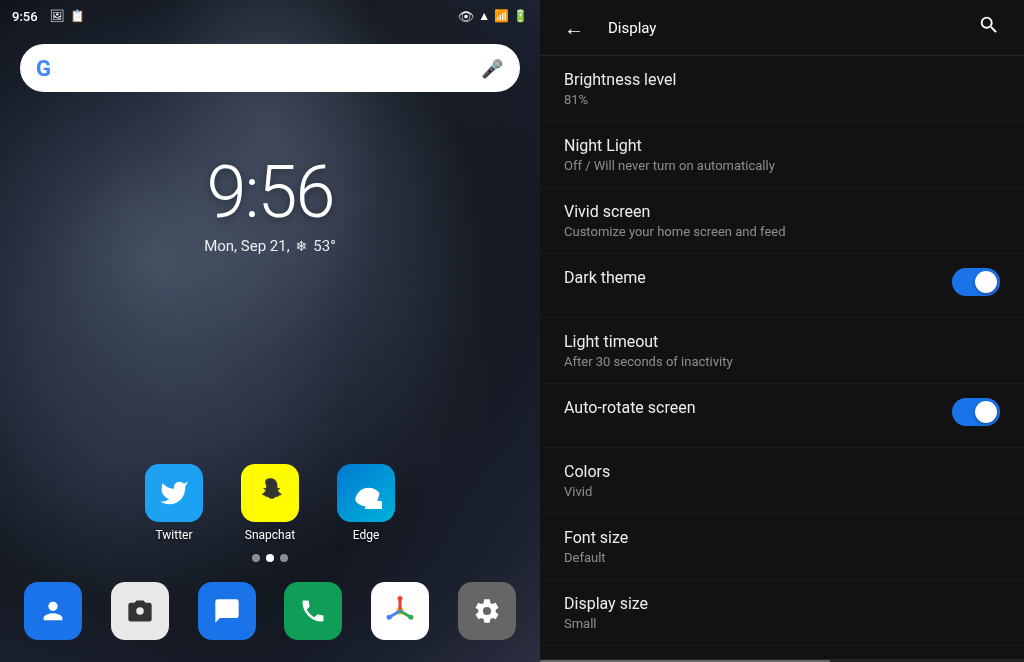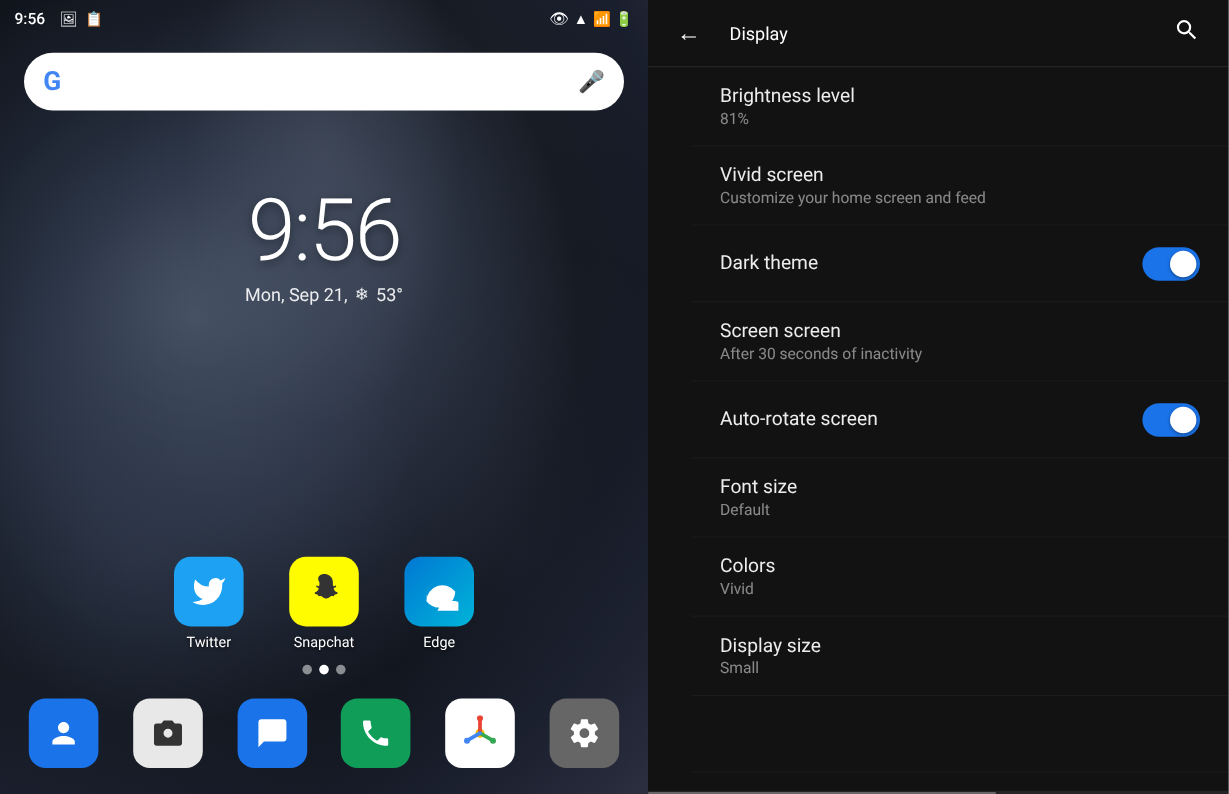--- a/index.html
+++ b/index.html
@@ -114,21 +114,21 @@
       font-weight: 300;
       letter-spacing: -2px;
       text-shadow: 0 2px 8px rgba(0,0,0,0.4);
     }
     .clock-date {
       color: rgba(255,255,255,0.9);
       font-size: 15px;
       font-weight: 400;
       margin-top: 2px;
       display: flex;
-      align-items: flex-start;
+      align-items: center;
       justify-content: center;
       gap: 6px;
     }
     .weather-icon { font-size: 14px; }
 
     
     .app-row {
       position: absolute;
       bottom: 120px;
       left: 0;
@@ -259,25 +259,24 @@
     .settings-list {
       flex: 1;
       overflow-y: auto;
     }
     .settings-list::-webkit-scrollbar { display: none; }
 
     .setting-item {
       padding: 14px 24px;
       border-bottom: 1px solid rgba(255,255,255,0.04);
       display: flex;
-      align-items: center;
+      align-items: flex-start;
       justify-content: space-between;
       cursor: pointer;
       min-height: 64px;
-      margin-left: 36px;
     }
 
     .setting-text { flex: 1; }
     .setting-title {
       color: rgba(255,255,255,0.92);
       font-size: 16px;
       font-weight: 400;
       margin-bottom: 3px;
     }
     .setting-subtitle {
@@ -452,60 +451,66 @@
   <div class="settings-list" id="settings-list">
 
   <div class="setting-item">
         <div class="setting-text">
           <div class="setting-title">Brightness level</div>
           <div class="setting-subtitle">81%</div>
         </div>
       </div>
       <div class="setting-item">
         <div class="setting-text">
+          <div class="setting-title">Night Light</div>
+          <div class="setting-subtitle">Off / Will never turn on automatically</div>
+        </div>
+      </div>
+      <div class="setting-item">
+        <div class="setting-text">
           <div class="setting-title">Vivid screen</div>
           <div class="setting-subtitle">Customize your home screen and feed</div>
         </div>
       </div>
       <div class="setting-item">
         <div class="setting-text">
           <div class="setting-title">Dark theme</div>
         </div>
         <div class="toggle on">
           <div class="toggle-thumb"></div>
         </div>
       </div>
       <div class="setting-item">
         <div class="setting-text">
-          <div class="setting-title">Screen screen</div>
+          <div class="setting-title">Light timeout</div>
           <div class="setting-subtitle">After 30 seconds of inactivity</div>
         </div>
       </div>
       <div class="setting-item">
         <div class="setting-text">
           <div class="setting-title">Auto-rotate screen</div>
         </div>
         <div class="toggle on">
           <div class="toggle-thumb"></div>
         </div>
       </div>
       <div class="setting-item">
         <div class="setting-text">
+          <div class="setting-title">Colors</div>
+          <div class="setting-subtitle">Vivid</div>
+        </div>
+      </div>
+      <div class="setting-item">
+        <div class="setting-text">
           <div class="setting-title">Font size</div>
           <div class="setting-subtitle">Default</div>
         </div>
       </div>
       <div class="setting-item">
         <div class="setting-text">
-          <div class="setting-title">Colors</div>
-          <div class="setting-subtitle">Vivid</div>
-        </div>
-      </div>
-      <div class="setting-item">
-        <div class="setting-text">
           <div class="setting-title">Display size</div>
           <div class="setting-subtitle">Small</div>
         </div>
       </div>
       <div class="setting-item"></div>
     </div>
 
   <div class="scroll-indicator">
     <div class="scroll-indicator-bar"></div>
   </div>

